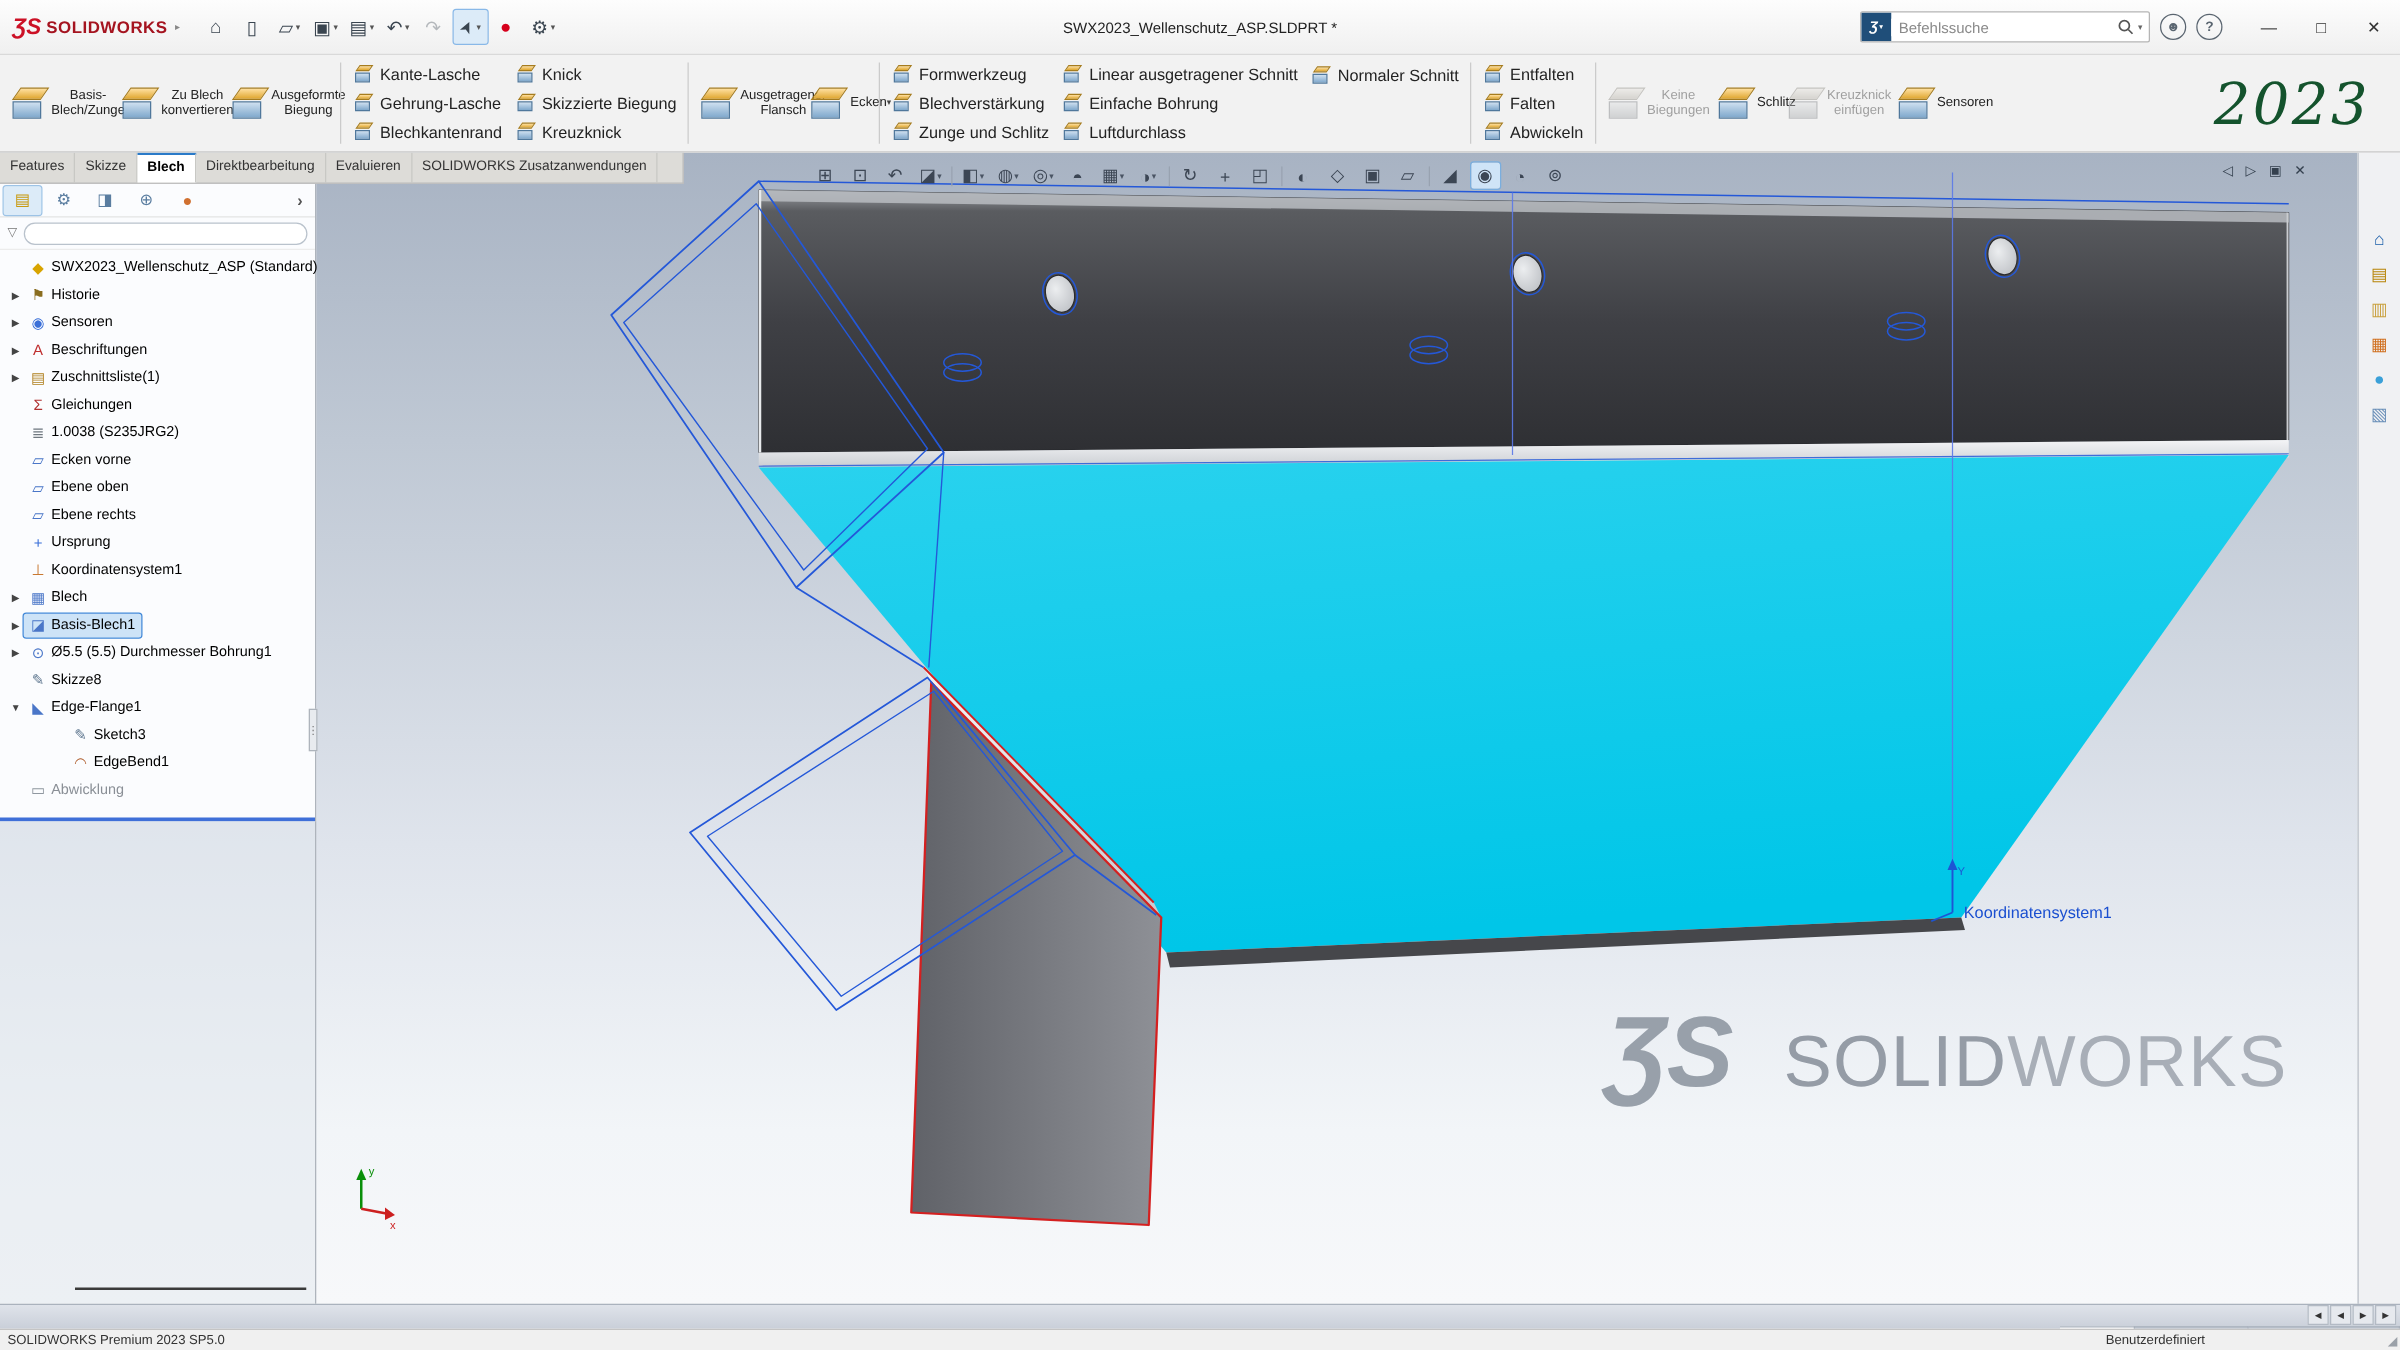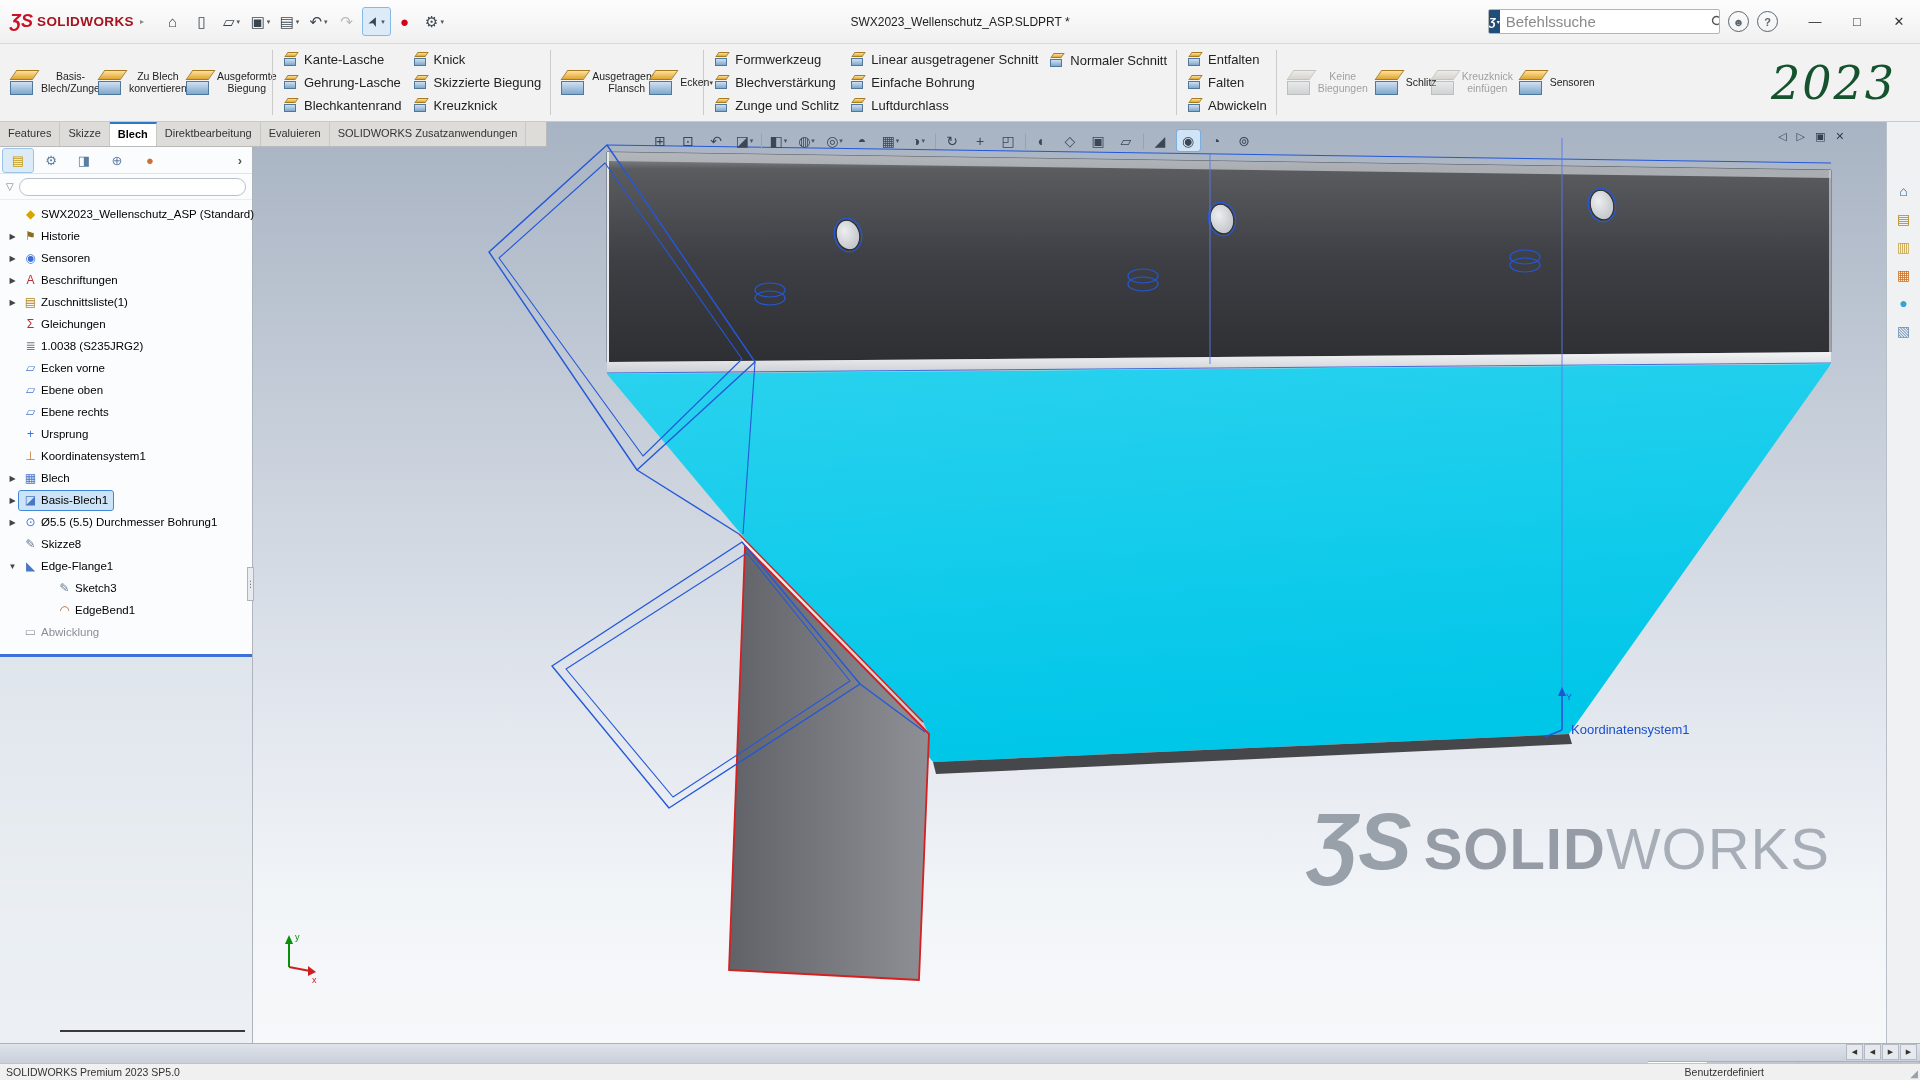--- a/index.html
+++ b/index.html
@@ -19,21 +19,21 @@
   .qt[data-state="pressed"] { background:#dcebf8; outline:1px solid #88b8e8; }
   .qt[data-state="disabled"] { opacity:.35; }
   .qt[data-name="select-cursor-icon"] .g { display:inline-block; transform:rotate(-65deg); font-size:13px; }
   .doctitle { position:absolute; left:50%; transform:translateX(-50%); font-size:12px; color:#222; white-space:nowrap; }
   .tright { margin-left:auto; display:flex; align-items:center; gap:8px; }
   .searchbox { width:232px; height:25px; background:#fff; border:1px solid #b5b5b5; border-radius:2px;
     display:flex; align-items:center; overflow:hidden; }
   .scope { width:24px; height:100%; background:#1f4e79; color:#fff; display:flex; align-items:center; justify-content:center;
     font-size:11px; font-weight:bold; font-style:italic; }
   .scope .dd { font-size:6px; margin-left:1px; }
-  .searchbox input { flex:1; border:none; outline:none; font-size:15px; padding:0 6px; color:#333; font-family:inherit; }
+  .searchbox input { flex:1; border:none; outline:none; font-size:12px; padding:0 6px; color:#333; font-family:inherit; }
   .searchbox input::placeholder { color:#8a8a8a; }
   .mag { width:20px; display:flex; align-items:center; justify-content:center; }
   .sdd { font-size:7px; color:#666; padding-right:5px; }
   .circ { width:21px; height:21px; border:1.5px solid #5a6570; border-radius:50%; display:flex; align-items:center;
     justify-content:center; font-size:11px; color:#5a6570; font-weight:bold; }
   .winbtns { display:flex; margin-left:8px; }
   .wbtn { width:42px; height:44px; display:flex; align-items:center; justify-content:center; font-size:13px; color:#333; }
 
   
   .ribbon { position:absolute; left:0; top:44px; right:0; height:78px; background:#f2f2f2;
@@ -72,21 +72,21 @@
   .headsup { position:absolute; left:649px; top:8px; display:flex; align-items:center; gap:5px; z-index:3; }
   .hicon { width:23px; height:21px; display:flex; align-items:center; justify-content:center;
     color:#3c4654; font-size:14px; border-radius:2px; }
   .hicon .hdd { font-size:7px; margin-left:1px; color:#4a5564; }
   .hicon[data-sep="true"] { width:1px; height:16px; background:#98a2b0; }
   .hicon[data-state="active"] { background:#cfe4f7; outline:1px solid #7aaede; }
   .corner { position:absolute; left:1778px; top:8px; display:flex; gap:10px; z-index:3; }
   .corner span { font-size:11px; color:#34404e; }
   .watermark { position:absolute; top:688px; right:56px; display:flex; align-items:baseline; z-index:2; }
   .wm-mark { font-size:80px; font-style:italic; font-weight:bold; line-height:.8; color:#98a0aa; margin-right:12px; }
-  .wm-solid { font-size:58px; font-weight:bold; letter-spacing:1px; color:#959ca6; }
+  .wm-solid { font-size:58px; font-weight:normal; letter-spacing:1px; color:#959ca6;margin-left:28px; }
   .wm-works { font-size:58px; font-weight:normal; letter-spacing:1px; color:#a8aeb7; }
 
   
   .panel { position:absolute; left:0; top:147px; width:253px; bottom:37px; z-index:8; display:flex; flex-direction:column; }
   .panel-top { background:#fbfcfe; border-right:1px solid #aeb4bc; }
   .mgr { height:27px; display:flex; align-items:center; padding:0 3px; gap:3px; border-bottom:1px solid #e3e3e3; }
   .mtab { width:30px; height:23px; display:flex; align-items:center; justify-content:center; font-size:13px; border-radius:2px; }
   .mtab[data-state="active"] { background:#dcebf8; outline:1px solid #9dc3e6; }
   .mtab[data-name="expand-tabs-icon"] { margin-left:auto; width:18px; font-weight:bold; color:#555; }
   .filter { height:26px; display:flex; align-items:center; gap:5px; padding:0 6px; border-bottom:1px solid #ececec; }

